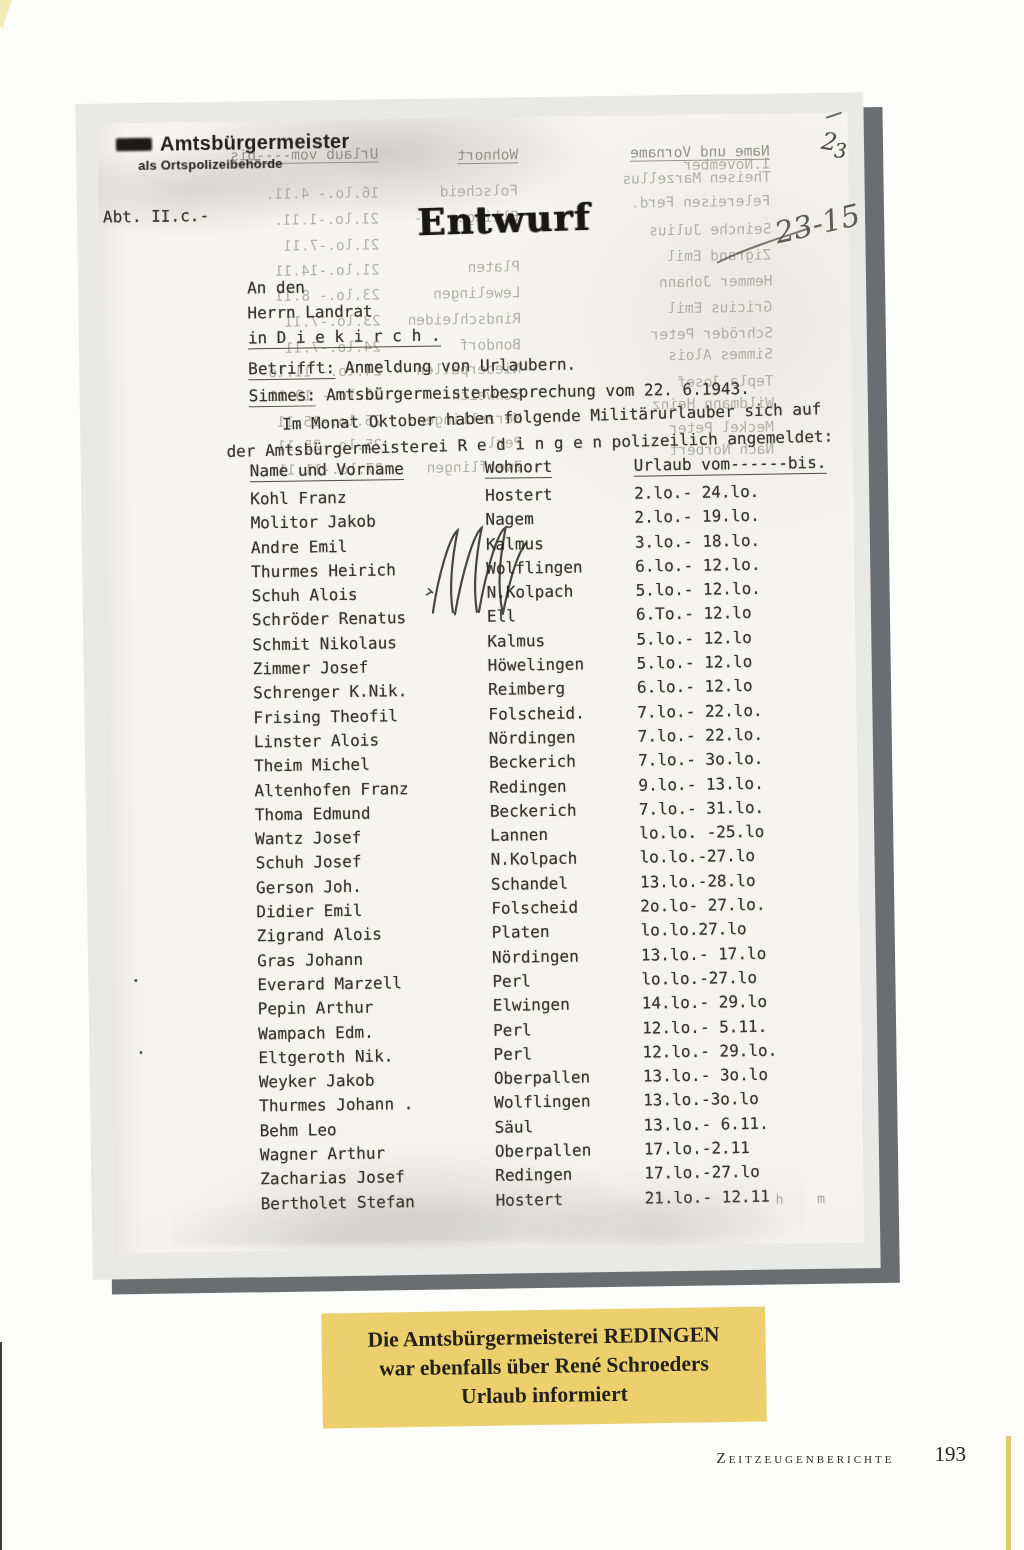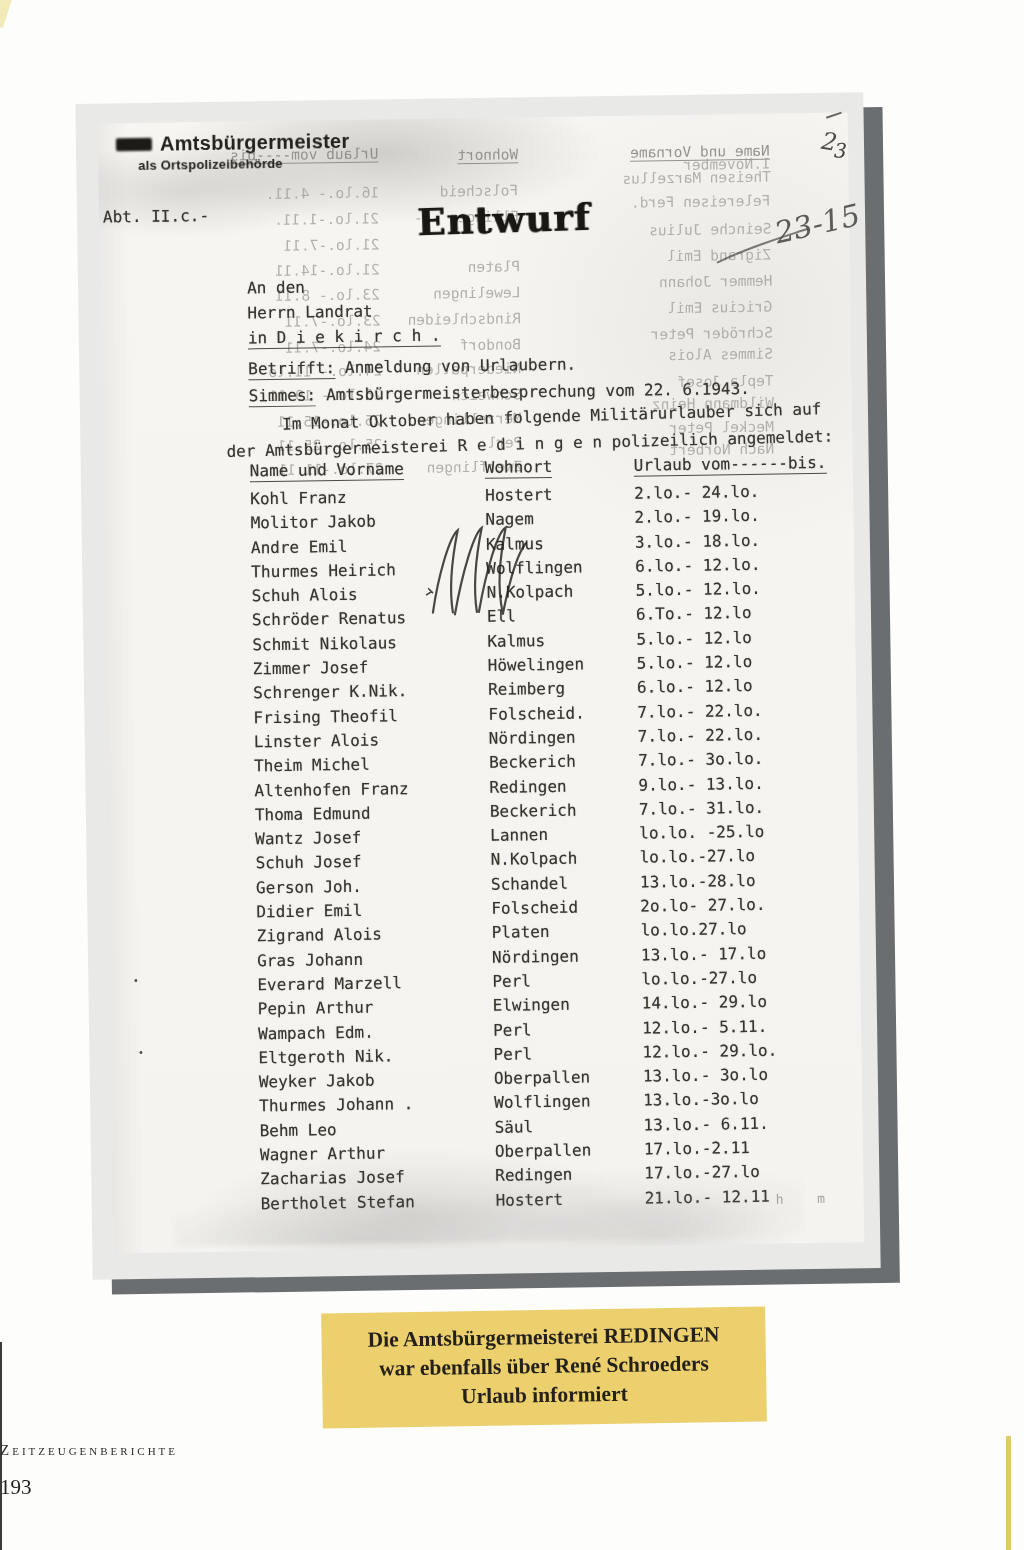--- a/index.html
+++ b/index.html
@@ -83,22 +83,22 @@
         radial-gradient(60% 100% at 30% 100%, rgba(140,140,140,.22), transparent 70%),
         radial-gradient(50% 90% at 75% 60%, rgba(150,150,150,.16), transparent 70%);}
 
   
   .caption{position:absolute;left:322px;top:1310px;width:428px;padding:13px 8px 14px;background:#ecd06d;
       transform:rotate(-0.9deg);text-align:center;font-family:"Liberation Serif",serif;font-weight:bold;
       font-size:21.5px;line-height:1.36;color:#24201a;}
 
   
   .footer{position:absolute;top:1442px;left:0;width:1024px;padding-right:58px;box-sizing:border-box;
-      display:flex;justify-content:flex-end;align-items:flex-start;gap:16px;
-      font-family:"Liberation Serif",serif;color:#2b2b28;flex-direction:column;}
+      display:flex;justify-content:flex-end;align-items:flex-end;gap:40px;
+      font-family:"Liberation Serif",serif;color:#2b2b28;}
   .footer-label{font-size:15px;letter-spacing:3px;font-variant:small-caps;text-transform:lowercase;}
   .footer-label::first-letter{text-transform:uppercase;}
   .footer-num{font-size:21px;color:#1f1f1d;}
 </style>
 </head>
 <body>
 
 <div class="page">
   <div class="edge-tl-yellow"></div>
   <div class="edge-left-dark"></div>

